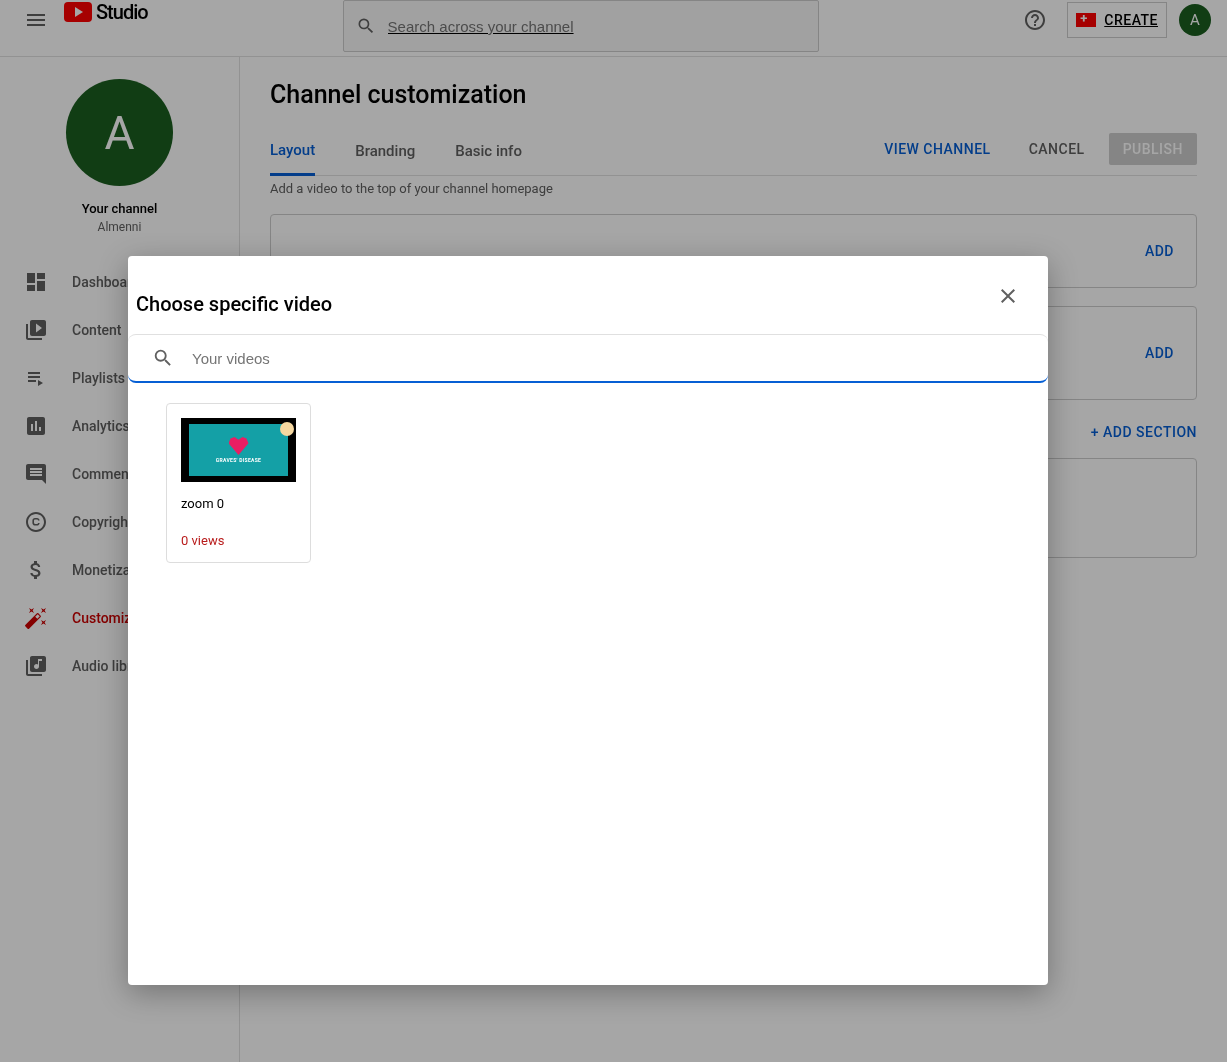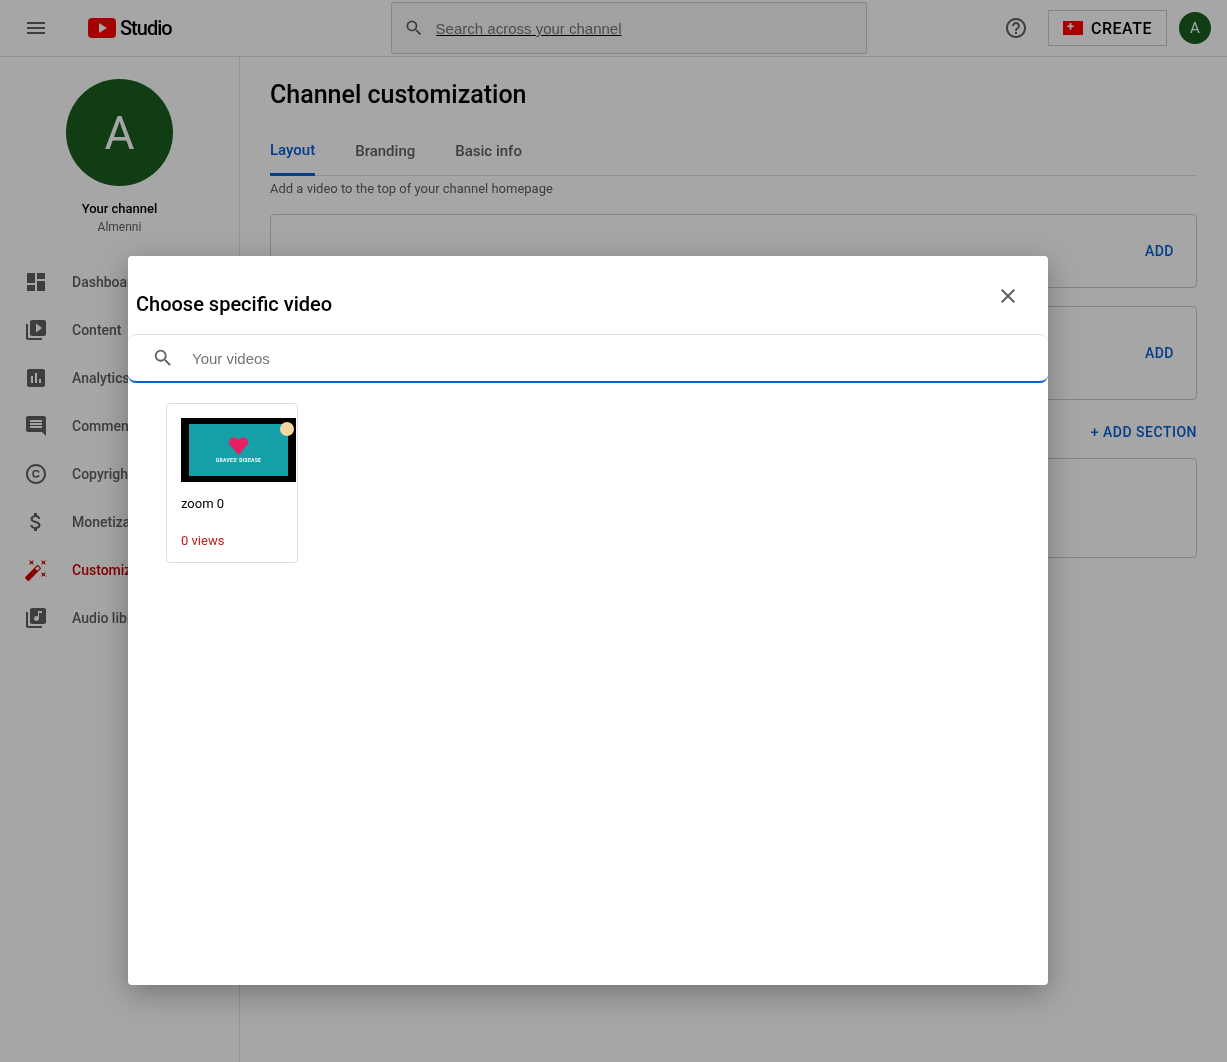--- a/index.html
+++ b/index.html
@@ -1,29 +1,29 @@
 <!DOCTYPE html>
 <html><head>
 <meta charset="utf-8">
 <style>
   * { box-sizing: border-box; margin: 0; padding: 0; }
   body { font-family: Roboto, Arial, sans-serif; background: #fff; width: 1227px; height: 1062px; overflow: hidden; position: relative; }
   
   
-  .header { height: 57px; display: flex; align-items: center; padding: 0 16px; border-bottom: 1px solid #e0e0e0; gap: 24px; }
+  .header { height: 57px; display: flex; align-items: flex-start; padding: 0 16px; border-bottom: 1px solid #e0e0e0; }
   .menu-btn { width: 40px; height: 40px; display: flex; align-items: center; justify-content: center; cursor: pointer; }
   .logo { display: flex; align-items: center; margin-left: 8px; }
   .logo-yt { width: 28px; height: 20px; background: #ff0000; border-radius: 4px; display: flex; align-items: center; justify-content: center; }
   .logo-yt::after { content: ''; border-left: 8px solid white; border-top: 5px solid transparent; border-bottom: 5px solid transparent; margin-left: 2px; }
   .logo-text { font-size: 20px; font-weight: 500; letter-spacing: -1px; margin-left: 4px; }
   .search-box { flex: 0 0 476px; margin-left: 195px; height: 52px; background: #f8f8f8; border: 1px solid #ccc; border-radius: 2px; display: flex; align-items: center; padding: 0 12px; text-decoration: underline; }
   .search-box input { border: none; background: transparent; outline: none; flex: 1; font-size: 15px; margin-left: 12px; color: #606060; }
   .header-right { margin-left: auto; display: flex; align-items: center; gap: 12px; }
   .help-btn { width: 40px; height: 40px; display: flex; align-items: center; justify-content: center; cursor: pointer; }
-  .create-btn { height: 36px; border: 1px solid #ccc; padding: 0 14px; display: flex; align-items: center; gap: 8px; font-size: 16px; font-weight: 500; letter-spacing: 0.5px; cursor: pointer; }
+  .create-btn { height: 36px; border: 1px solid #ccc; padding: 0 8px; display: flex; align-items: center; gap: 8px; font-size: 14px; font-weight: 500; letter-spacing: 0.5px; cursor: pointer; text-decoration: underline; }
   .create-icon { width: 20px; height: 14px; background: #ff0000; position: relative; }
   .create-icon::after { content: '+'; color: white; position: absolute; left: 4px; top: -2px; font-size: 13px; font-weight: bold; }
   .avatar-header { width: 32px; height: 32px; border-radius: 50%; background: #1b5e20; color: white; display: flex; align-items: center; justify-content: center; font-size: 15px; }
   
   
   .sidebar { position: absolute; left: 0; top: 57px; width: 240px; height: calc(100% - 57px); border-right: 1px solid #e0e0e0; padding-top: 22px; }
   .channel-avatar-wrap { text-align: center; }
   .channel-avatar { width: 107px; height: 107px; border-radius: 50%; background: #1b5e20; color: white; display: inline-flex; align-items: center; justify-content: center; font-size: 46px; }
   .channel-name { text-align: center; font-size: 13px; font-weight: 500; margin-top: 15px; }
   .channel-handle { text-align: center; font-size: 12px; color: #606060; margin-top: 4px; }
@@ -59,21 +59,21 @@
   .overlay { position: absolute; inset: 0; background: rgba(0,0,0,0.35); }
   
   
   .dialog { position: absolute; left: 128px; top: 256px; width: 920px; height: 729px; background: #fff; border-radius: 4px; box-shadow: 0 8px 30px rgba(0,0,0,0.3); display: flex; flex-direction: column; }
   .dialog-header { display: flex; align-items: flex-end; padding: 20px 20px 18px 8px; }
   .dialog-title { font-size: 20px; font-weight: 500; }
   .dialog-close { margin-left: auto; width: 40px; height: 40px; display: flex; align-items: center; justify-content: center; cursor: pointer; font-size: 22px; color: #606060; }
   .dialog-search { border-top: 1px solid #e0e0e0; border-bottom: 2px solid #065fd4; display: flex; align-items: center; padding: 12px 24px; border-radius: 8px; }
   .dialog-search input { border: none; outline: none; flex: 1; font-size: 15px; margin-left: 18px; }
   .dialog-body { flex: 1; padding: 20px 38px; overflow: auto; }
-  .video-card { width: 132px; border: 1px solid #ddd; border-radius: 4px; padding: 14px; cursor: pointer; }
+  .video-card { width: 145px; border: 1px solid #ddd; border-radius: 4px; padding: 14px; cursor: pointer; }
   .video-thumb { width: 115px; height: 64px; background: #000; position: relative; overflow: hidden; }
   .thumb-inner { position: absolute; left: 8px; right: 8px; top: 6px; bottom: 6px; background: #14a0a6; display: flex; flex-direction: column; align-items: center; justify-content: center; }
   .thumb-heart { width: 20px; height: 18px; background: #e91e63; clip-path: polygon(50% 100%, 0 35%, 10% 8%, 30% 0, 50% 15%, 70% 0, 90% 8%, 100% 35%); margin-bottom: 2px; }
   .thumb-text { color: white; font-size: 5px; font-weight: bold; letter-spacing: 0.3px; }
   .thumb-corner { position: absolute; top: 4px; right: 2px; width: 14px; height: 14px; background: #f5d7a0; border-radius: 50%; }
   .video-title { font-size: 13px; margin-top: 14px; }
   .video-views { font-size: 13px; color: #b91c1c; margin-top: 22px; }
   
   .icon-svg { width: 24px; height: 24px; fill: #606060; }
 </style>
@@ -133,20 +133,28 @@
       <div class="nav-icon">
           <svg viewBox="0 0 24 24" width="24" height="24">
             <path d="M4 6H2v14c0 1.1.9 2 2 2h14v-2H4V6zm16-4H8c-1.1 0-2 .9-2 2v12c0 1.1.9 2 2 2h12c1.1 0 2-.9 2-2V4c0-1.1-.9-2-2-2zm-8 12.5v-9l6 4.5-6 4.5z"></path>
           </svg>
         </div>
       <span class="nav-label">Content</span>
     </div>
     <div class="nav-item">
       <div class="nav-icon">
           <svg viewBox="0 0 24 24" width="24" height="24">
+            <path d="M4 10h12v2H4zm0-4h12v2H4zm0 8h8v2H4zm10 0v6l5-3z"></path>
+          </svg>
+        </div>
+      <span class="nav-label">Playlists</span>
+    </div>
+    <div class="nav-item">
+      <div class="nav-icon">
+          <svg viewBox="0 0 24 24" width="24" height="24">
             <path d="M19 3H5c-1.1 0-2 .9-2 2v14c0 1.1.9 2 2 2h14c1.1 0 2-.9 2-2V5c0-1.1-.9-2-2-2zM9 17H7v-7h2v7zm4 0h-2V7h2v10zm4 0h-2v-4h2v4z"></path>
           </svg>
         </div>
       <span class="nav-label">Analytics</span>
     </div>
     <div class="nav-item">
       <div class="nav-icon">
           <svg viewBox="0 0 24 24" width="24" height="24">
             <path d="M21.99 4c0-1.1-.89-2-1.99-2H4c-1.1 0-2 .9-2 2v12c0 1.1.9 2 2 2h14l4 4-.01-18zM18 14H6v-2h12v2zm0-3H6V9h12v2zm0-3H6V6h12v2z"></path>
           </svg>
@@ -188,20 +196,25 @@
     </div>
   </div>
 </div>
 
 <div class="main">
   <div class="page-title">Channel customization</div>
   <div class="tab-row">
     <div class="tab active">Layout</div>
     <div class="tab">Branding</div>
     <div class="tab">Basic info</div>
+    <div class="tab-actions">
+      <div class="btn-text primary">VIEW CHANNEL</div>
+      <div class="btn-text">CANCEL</div>
+      <div class="btn-text disabled">PUBLISH</div>
+    </div>
   </div>
   <div class="section-sub">Add a video to the top of your channel homepage</div>
   <div class="spotlight-box" style="height:74px">
     <div class="spotlight-add">ADD</div>
   </div>
   <div class="spotlight-box" style="height:94px">
     <div class="spotlight-add">ADD</div>
   </div>
   <div class="add-section-row">
     <div class="add-section">+ ADD SECTION</div>

